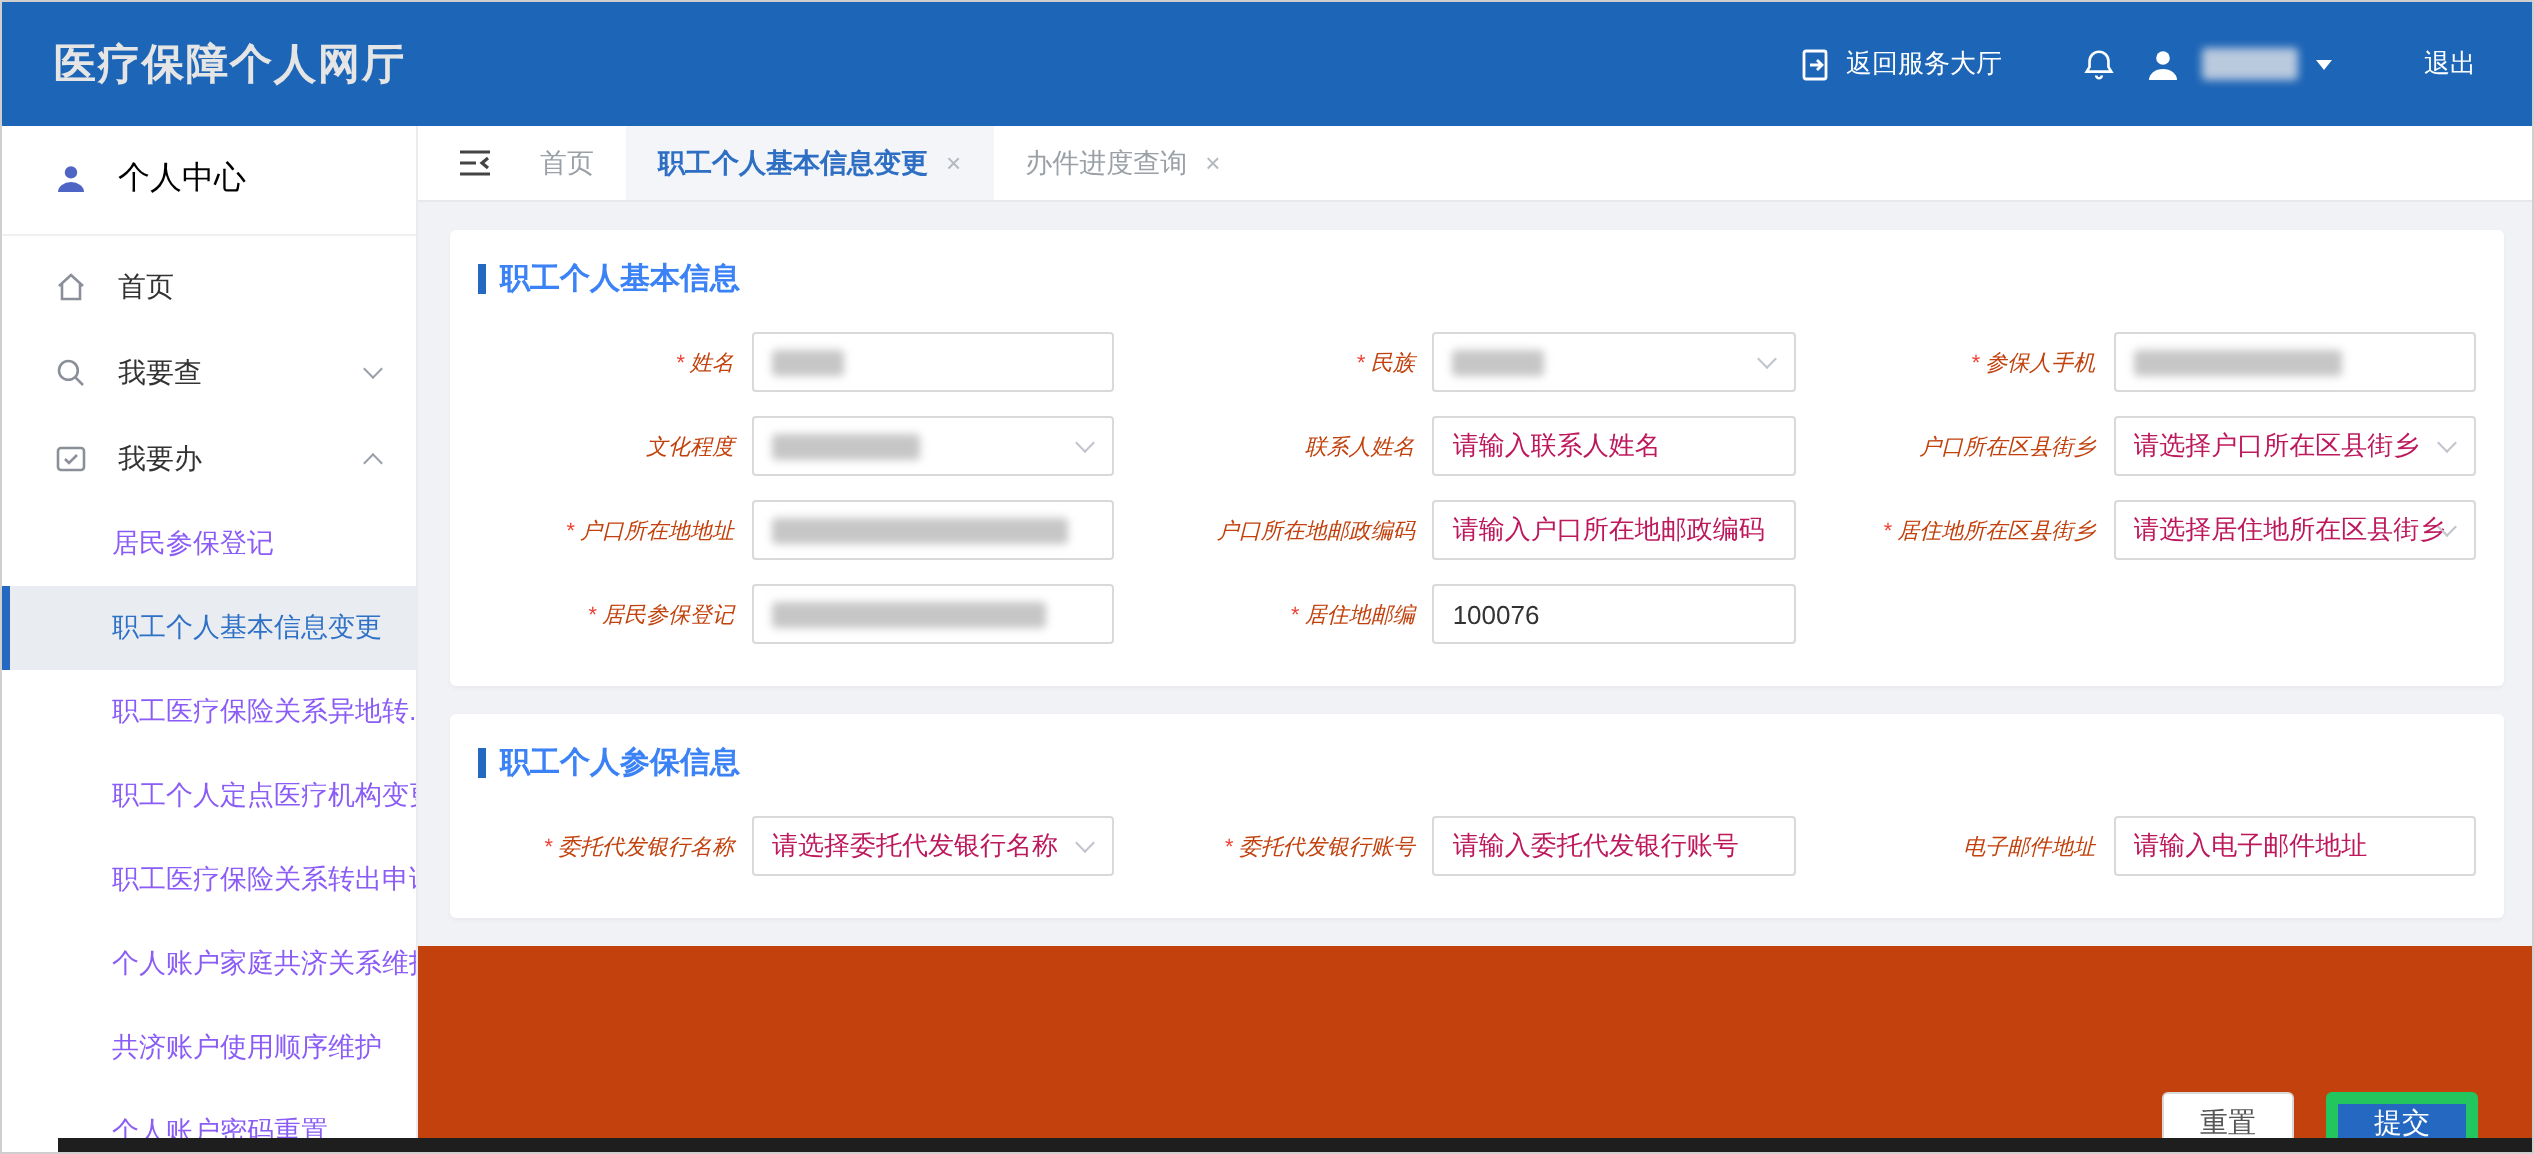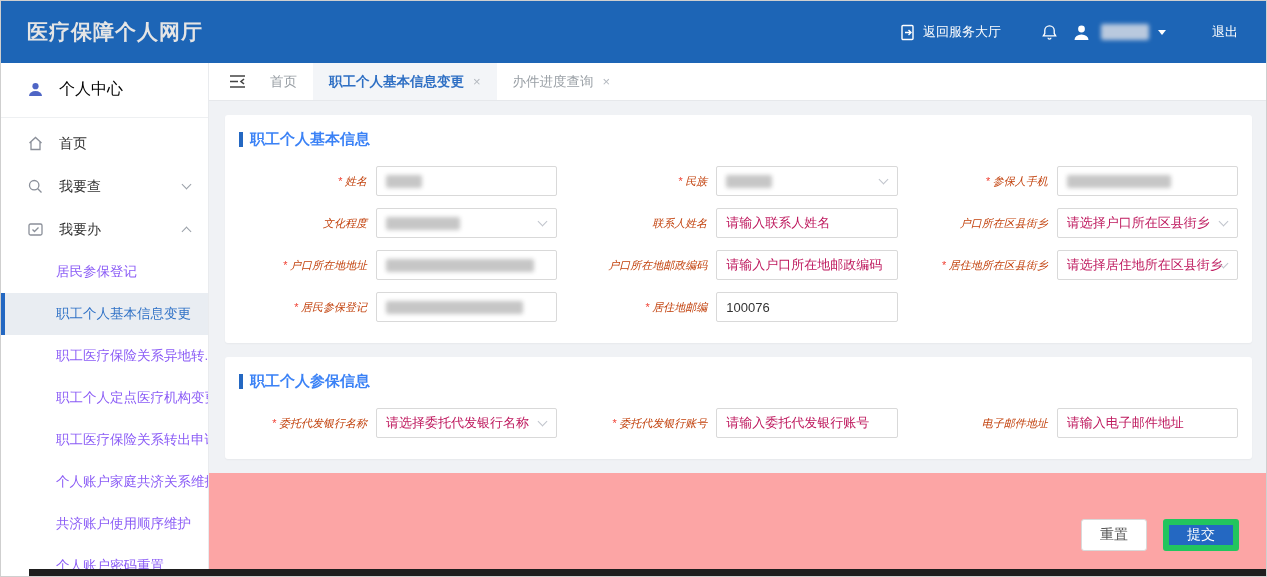--- a/index.html
+++ b/index.html
@@ -59,21 +59,21 @@
   .req::before { content:"*"; color:#f04134; margin-right:3px; }
   .control { flex:1; height:30px; background:#fff; border:1px solid #d9d9d9; border-radius:2px; display:flex; align-items:center; padding:0 9px; font-size:13px; position:relative; min-width:0; cursor:text; }
   .control.select { cursor:pointer; }
   .ph { color:#be185d; white-space:nowrap; overflow:hidden; }
   .val { color:#333; }
   .sel-chev { position:absolute; right:10px; top:12px; width:7px; height:7px; border-right:1.4px solid #c0c4cc; border-bottom:1.4px solid #c0c4cc; transform:rotate(45deg); margin-top:-3px; }
   .redacted { display:inline-block; height:13px; background:#c6c6c6; border-radius:2px; filter:blur(2px); }
   .rw-xs{width:36px} .rw-sm{width:46px} .rw-md{width:74px} .rw-lg{width:104px} .rw-xl{width:92%} .rw-l2{width:85%}
 
   
-  .footer-area { flex:1; background:#fca5a5; margin:14px -14px 0 -16px; padding:46px 27px 0 0; display:flex; justify-content:flex-end; align-items:flex-start; gap:16px; }
+  .footer-area { flex:1; background:#c2410c; margin:14px -14px 0 -16px; padding:46px 27px 0 0; display:flex; justify-content:flex-end; align-items:flex-end; gap:16px; }
   .btn { height:32px; min-width:65px; padding:0 18px; border-radius:3px; font-size:14px; display:flex; align-items:center; justify-content:center; cursor:pointer; }
   .btn-reset { background:#fff; border:1px solid #d9d9d9; color:#555; }
   .btn-submit { background:#2468c2; border:6px solid #22c55e; color:#fff; }
 
   .bottom-strip { position:absolute; bottom:0; left:28px; right:0; height:7px; background:#1e1e1e; z-index:5; }
 </style>
 </head>
 <body>
 
 <div class="screen">

